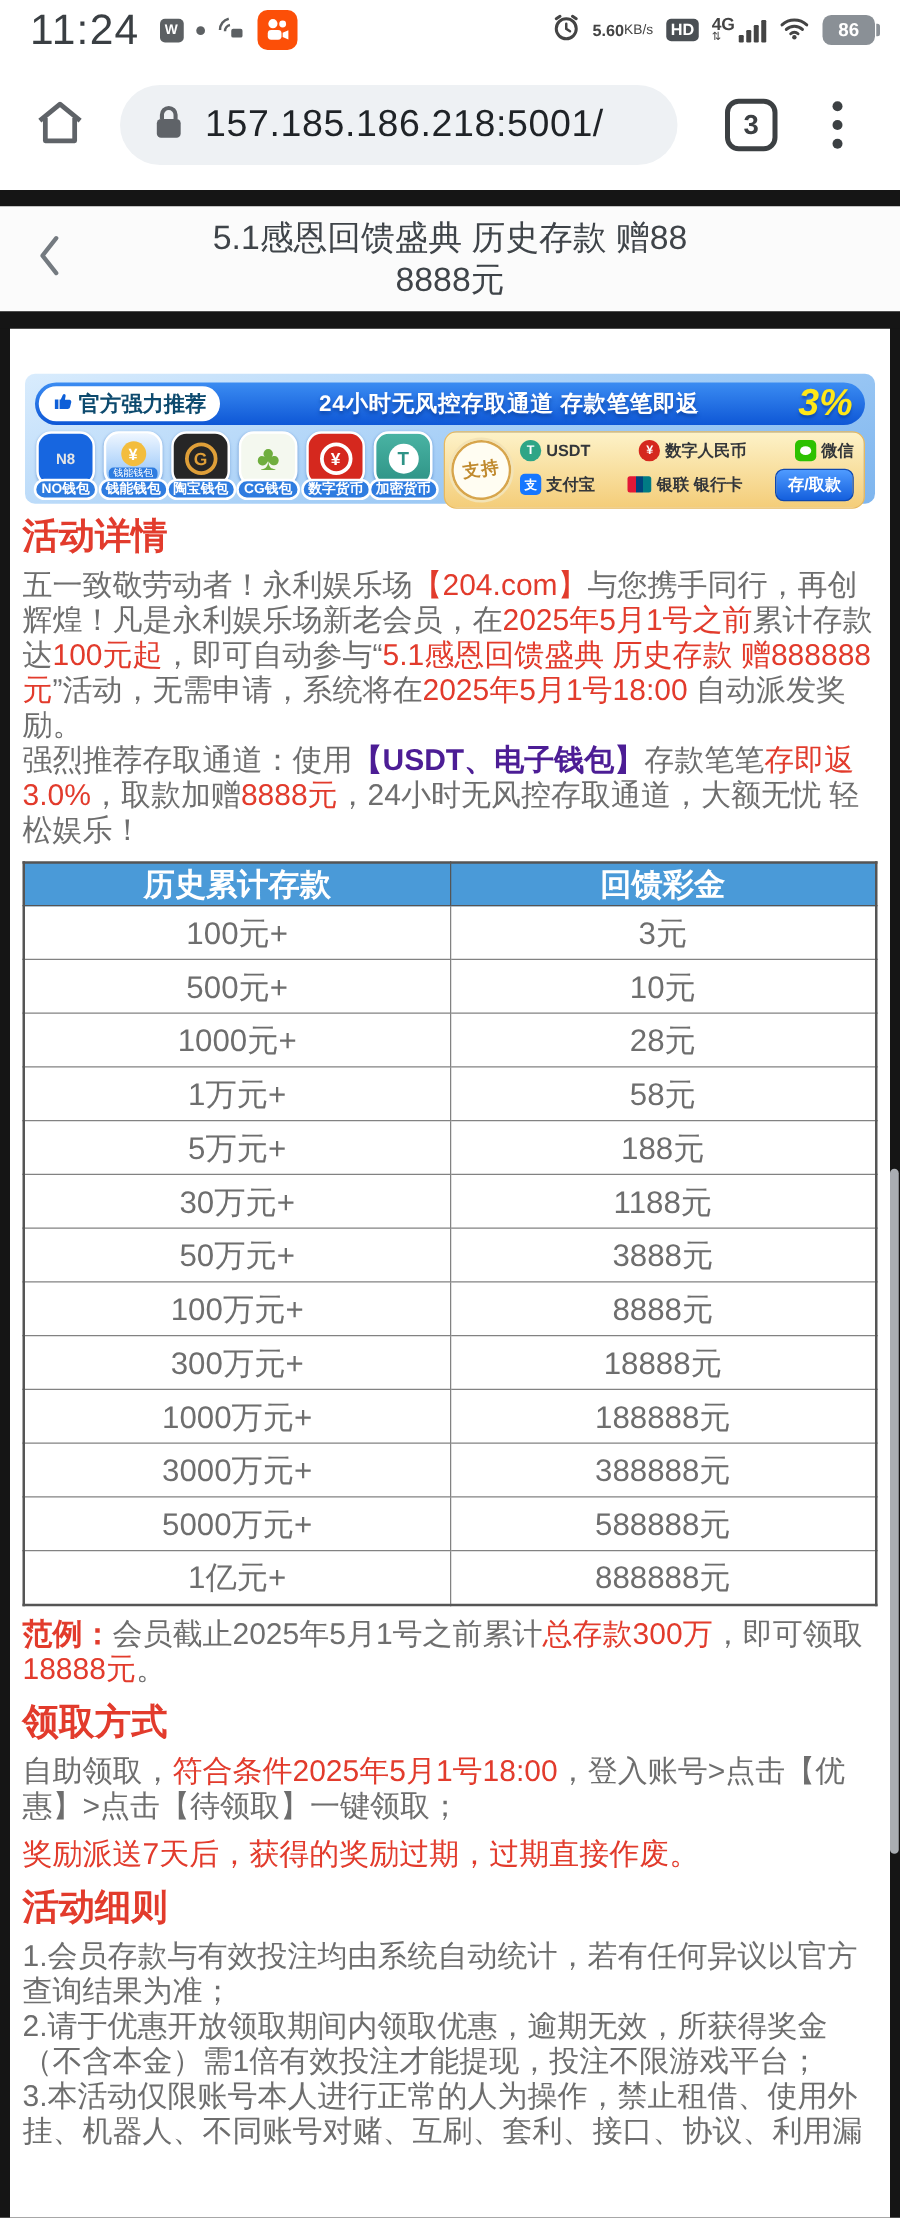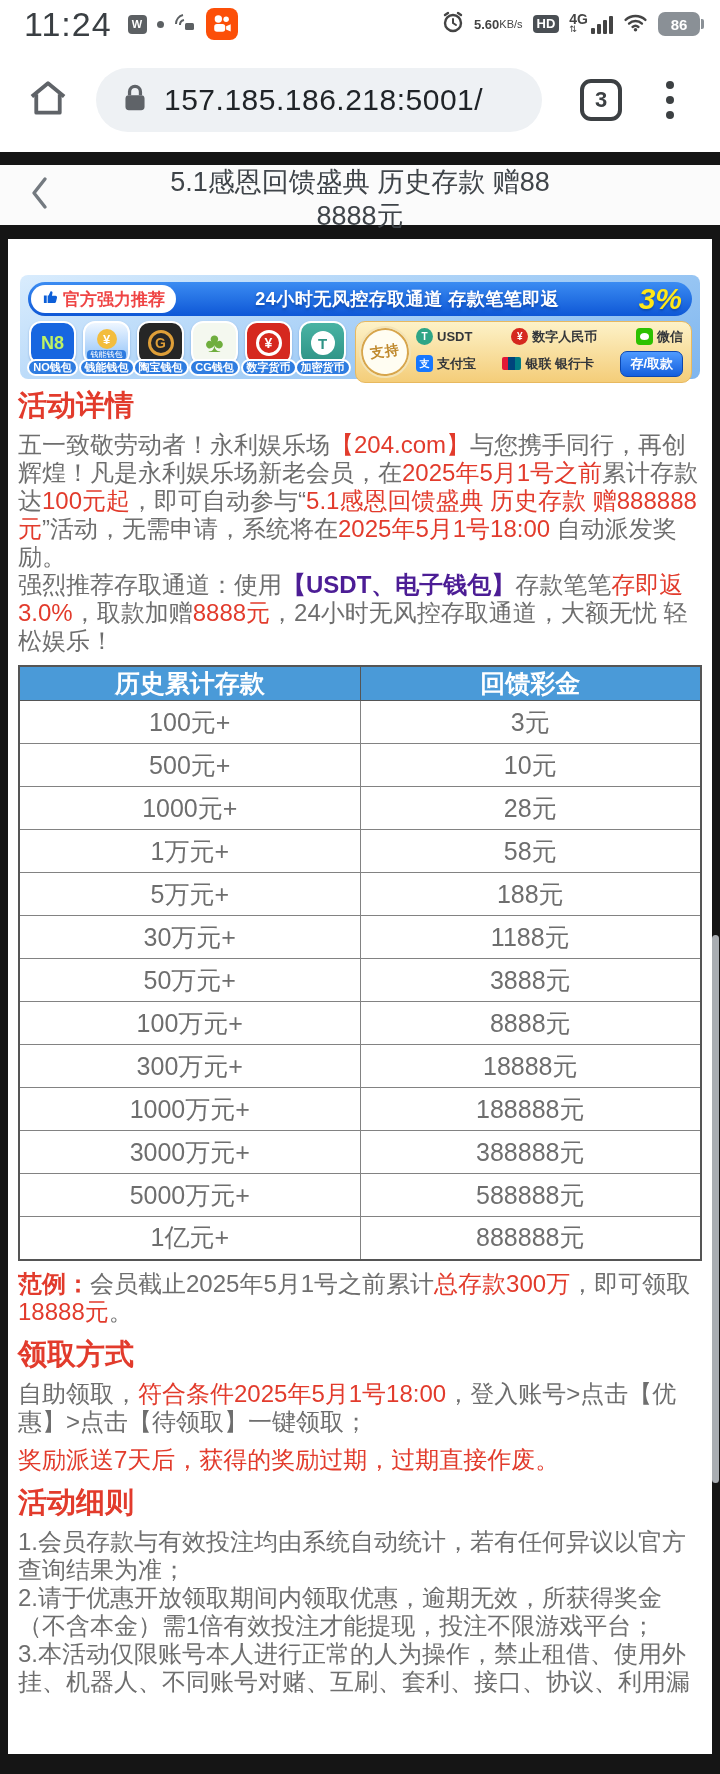--- a/index.html
+++ b/index.html
@@ -40,46 +40,46 @@
   .url{ font-size:30px; color:#1f2327; white-space:nowrap; letter-spacing:.5px; }
   .tabbox{ width:42px; height:42px; border:4px solid #3c4043; border-radius:11px; display:grid;
     place-items:center; font-size:22px; font-weight:bold; color:#3c4043; margin-left:38px; }
   .kebab{ display:flex; flex-direction:column; gap:7px; margin-left:40px; padding:4px; }
   .kebab i{ width:8px; height:8px; background:#3c4043; border-radius:50%; display:block; }
 
   .band{ background:#151515; }
   .band.b1{ height:13px; } .band.b2{ height:14px; }
 
   
-  .title-bar{ height:60px; background:#fbfbfb; position:relative; display:flex;
-    flex-direction:column; justify-content:flex-start; }
+  .title-bar{ height:84px; background:#fbfbfb; position:relative; display:flex;
+    flex-direction:column; justify-content:center; }
   .back{ position:absolute; left:22px; top:50%; transform:translateY(-50%); padding:6px; }
   .ptitle{ text-align:center; font-size:27px; line-height:34px; color:#3f4449; }
 
   
   .content{ background:#fff; margin:0 8px; height:1515px; overflow:hidden; padding-top:36px; }
 
   
   .banner{ margin:0 12px; height:104px; border-radius:8px; padding:7px 8px;
     background:linear-gradient(160deg,#d9ecfd 0%,#a3cdf6 55%,#7eb5ee 100%); }
   .ban-top{ height:34px; border-radius:17px; display:flex; align-items:center; gap:8px;
     padding:0 10px 0 3px; background:linear-gradient(180deg,#3b8cf2,#0e57d6); }
-  .ban-pill{ height:28px; border-radius:14px; background:#fff; color:#ef4444; font-size:17px;
+  .ban-pill{ height:28px; border-radius:14px; background:#fff; color:#0c4a6e; font-size:17px;
     font-weight:bold; display:flex; align-items:center; gap:4px; padding:0 11px; white-space:nowrap; }
   .slogan{ flex:1; text-align:center; color:#fff; font-size:18px; font-weight:800; white-space:nowrap;
     text-shadow:0 2px 3px rgba(8,58,150,.65); letter-spacing:.5px; }
   .pct{ color:#ffe718; font-size:30px; font-weight:900; font-style:italic; line-height:30px;
     text-shadow:0 2px 2px rgba(8,58,150,.55); }
   .wallet-row{ display:flex; align-items:flex-start; gap:5px; margin-top:5px; }
   .tile-wrap{ width:49px; display:flex; flex-direction:column; align-items:center; }
   .tile{ width:47px; height:44px; border-radius:12px; border:2px solid #fff; display:grid;
     place-items:center; position:relative; overflow:hidden; box-shadow:0 1px 2px rgba(20,80,170,.35); }
   .tag{ margin-top:-6px; z-index:2; background:#2e7ce0; border:2px solid #fff; border-radius:9px;
     color:#fff; font-size:11px; line-height:13px; font-weight:bold; padding:0 4px; white-space:nowrap; }
-  .tl-no{ background:#1766e0; color:#bef264; font-weight:800; font-size:18px; }
+  .tl-no{ background:#1766e0; color:#e5e5e5; font-weight:800; font-size:12px; }
   .tl-qn{ background:linear-gradient(180deg,#eef6ff,#8cc0f8); }
   .tl-qn .glyph{ width:20px; height:20px; background:#f3bd3e; border-radius:50%; color:#fff;
     font-size:13px; font-weight:800; display:grid; place-items:center; margin-bottom:8px; }
   .tl-qn .sub{ position:absolute; bottom:3px; left:2px; right:2px; background:#2e7ce0; color:#fff;
     font-size:8px; line-height:10px; border-radius:4px; text-align:center; white-space:nowrap; }
   .tl-tb{ background:#262626; }
   .tl-tb .glyph{ width:26px; height:26px; border:3px solid #df9f38; border-radius:50%;
     color:#df9f38; font-weight:800; font-size:14px; display:grid; place-items:center; }
   .tl-cg{ background:#f4f8ef; color:#6fae3e; font-size:28px; line-height:28px; }
   .tl-szhb{ background:#d5281e; }

